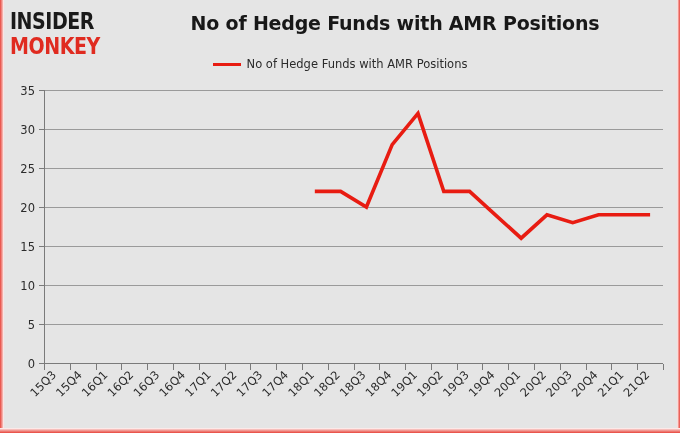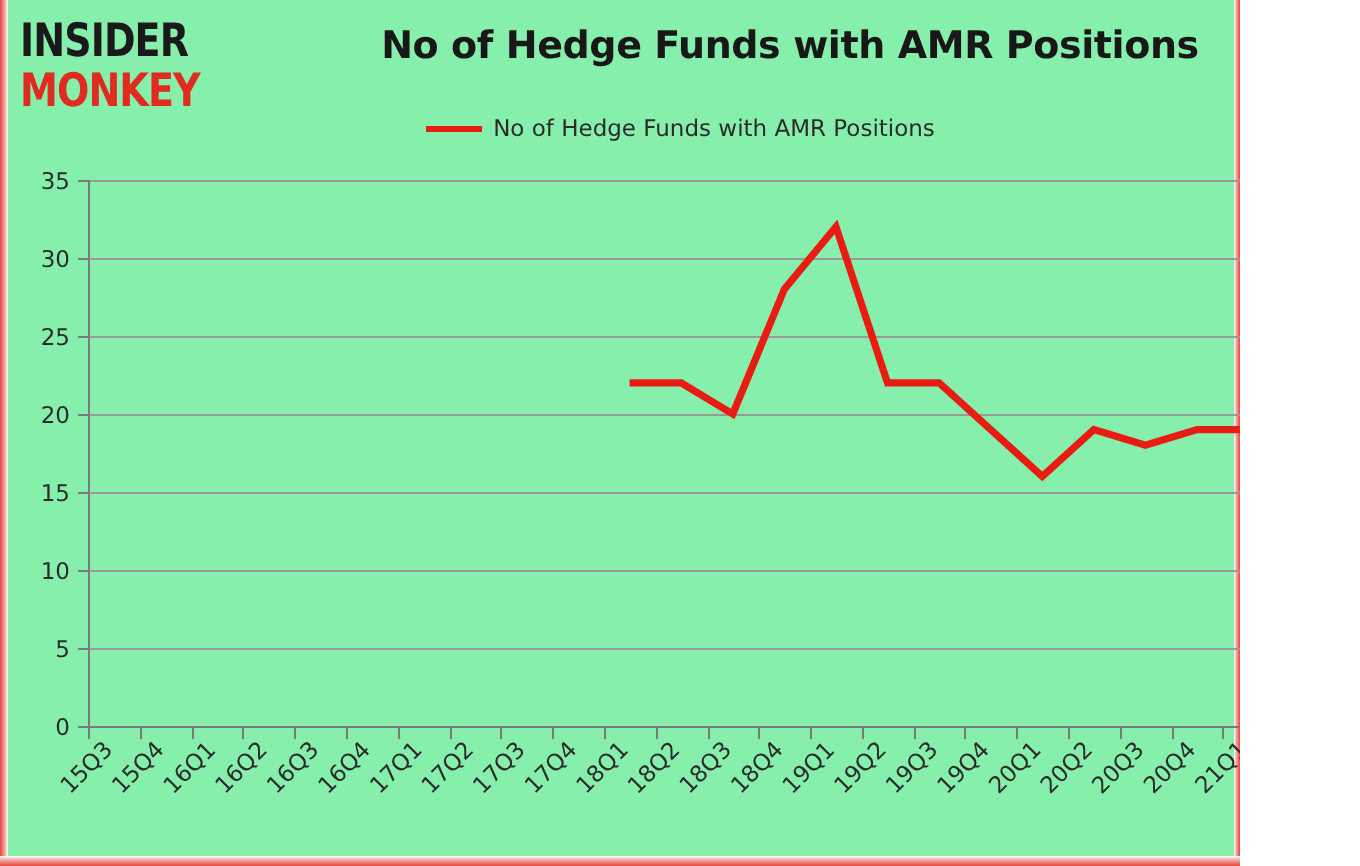--- a/index.html
+++ b/index.html
@@ -2,23 +2,23 @@
 <html><head>
 <meta charset="utf-8">
 <style>
   html, body {
     margin: 0;
     padding: 0;
     background: #ffffff;
   }
   #page {
     position: relative;
-    width: 620px;
+    width: 680px;
     height: 433px;
-    background: #86efac;
+    background: #e5e5e5;
     overflow: hidden;
     font-family: "Liberation Sans", sans-serif;
     box-sizing: border-box;
   }
   
   .frame-left {
     position: absolute;
     left: 0; top: 0;
     width: 4px; height: 433px;
     background: linear-gradient(to right, #e8453c 0%, #f3a9a4 60%, #ffffff 100%);

